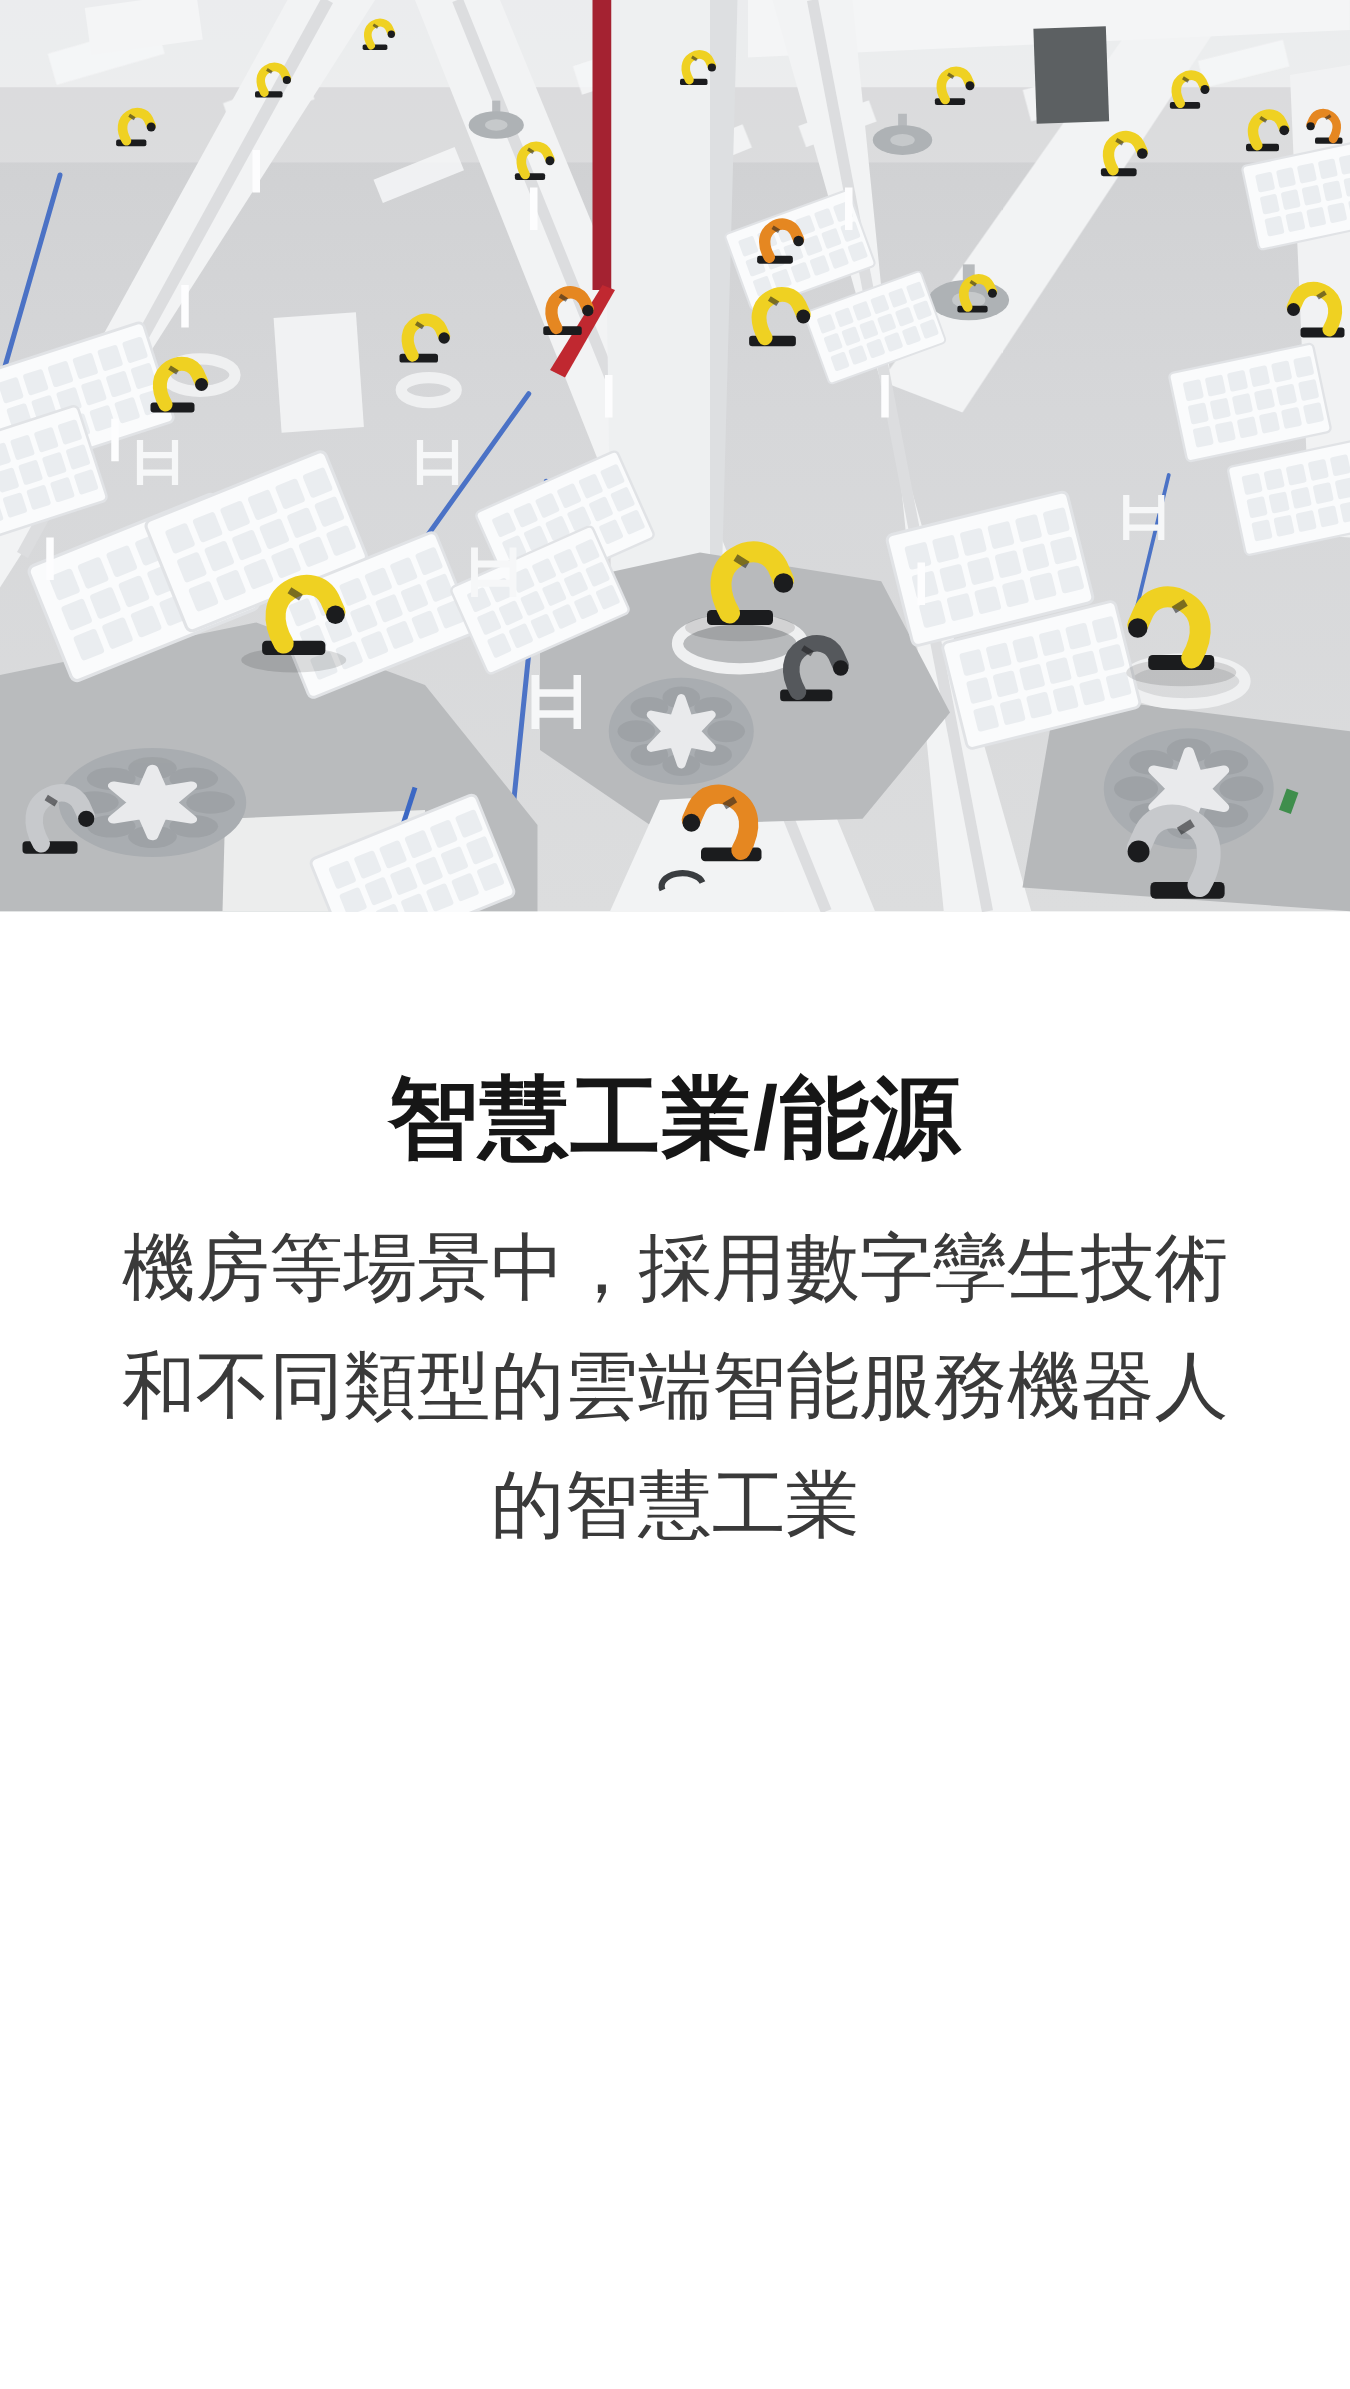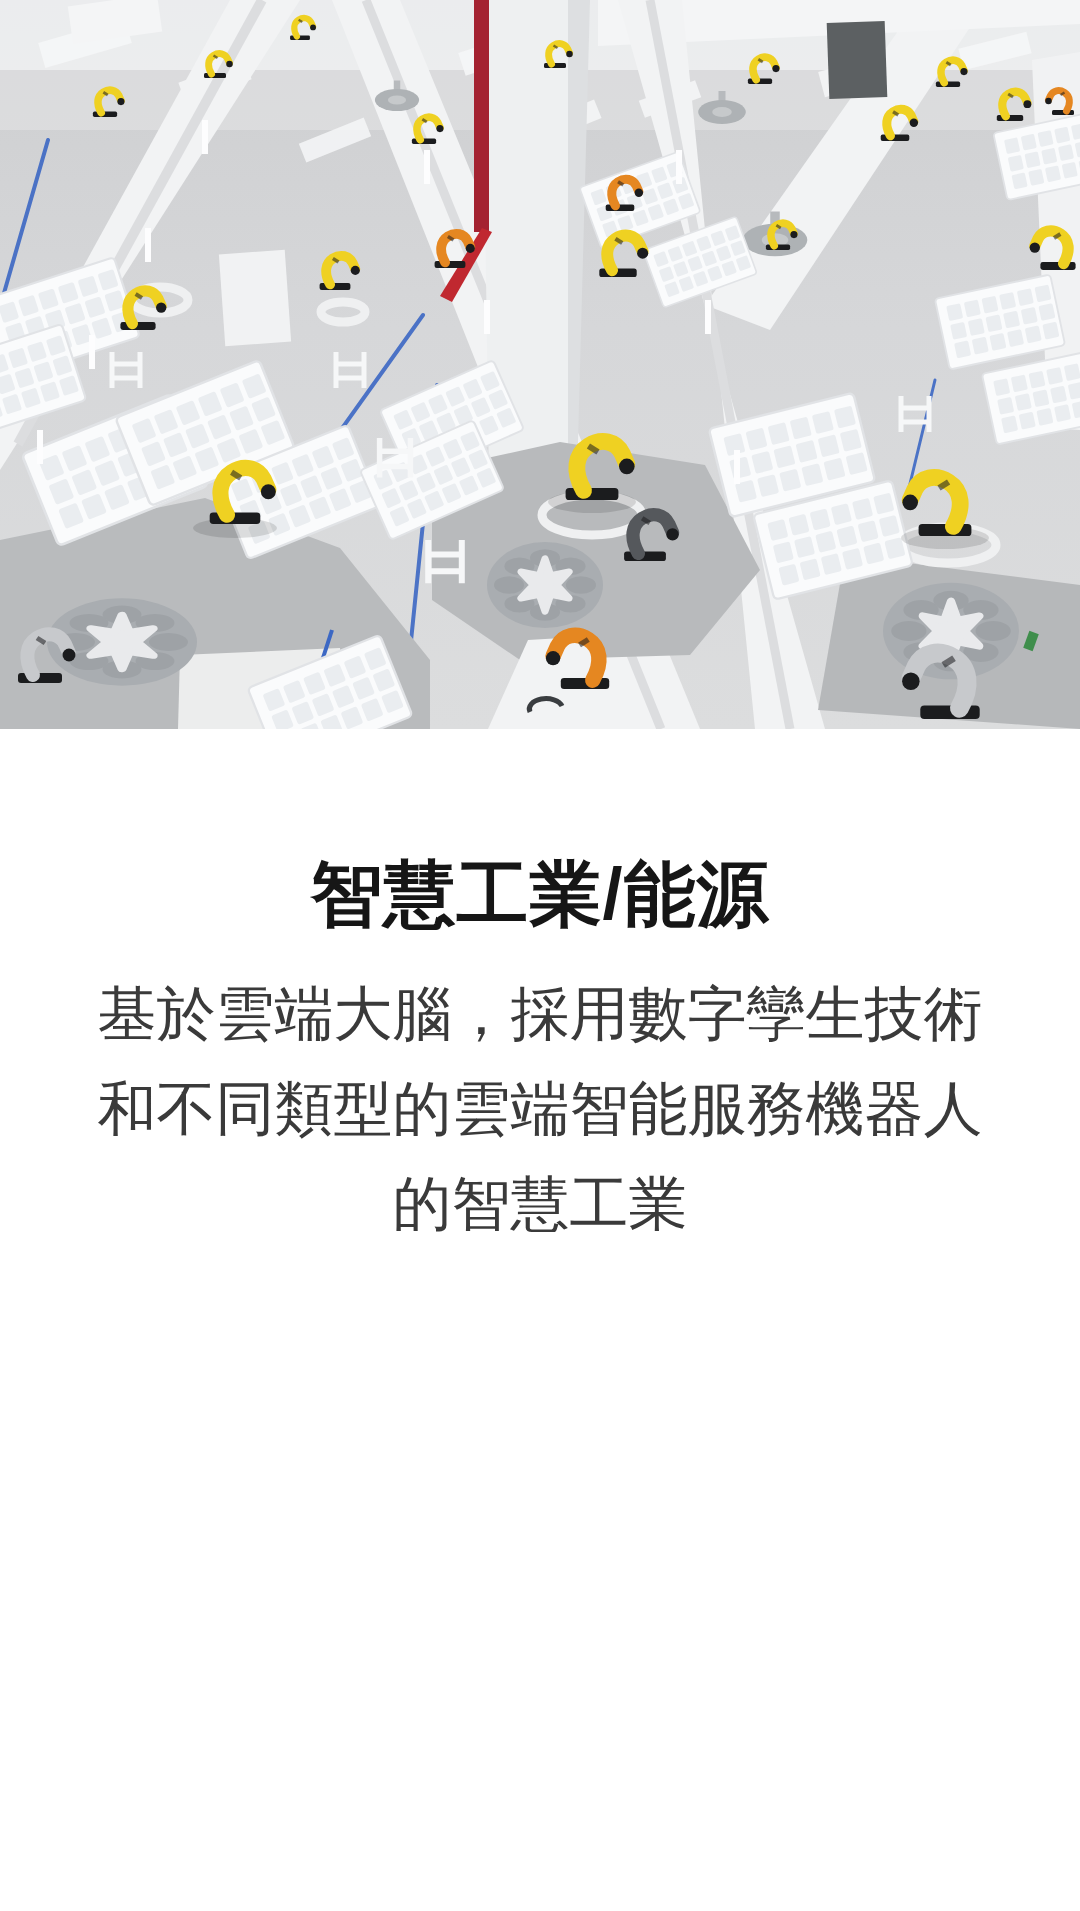--- a/index.html
+++ b/index.html
@@ -208,16 +208,16 @@
       </g>
 
       <rect x="828" y="22" width="58" height="76" fill="#5c6062" transform="rotate(-2 857 60)"></rect>
       <path d="M530,712 A16,10 0 0 1 562,706" fill="none" stroke="#3a3d40" stroke-width="5"></path>
       <rect x="1026" y="632" width="10" height="18" fill="var(--accent-green,#3d8f4a)" transform="rotate(20 1031 641)"></rect>
     </svg>
   </figure>
 
   <main class="content">
     <h1 class="title">智慧工業/能源</h1>
-    <h2 class="subtitle">基於雲端大腦，採用數字孿生技術和不同類型的雲端智能服務機器人的智慧工業</h2>
+    <h2 class="subtitle">機房等場景中，採用數字孿生技術和不同類型的雲端智能服務機器人的智慧工業</h2>
   </main>
 
 </div>
 
 </body></html>

